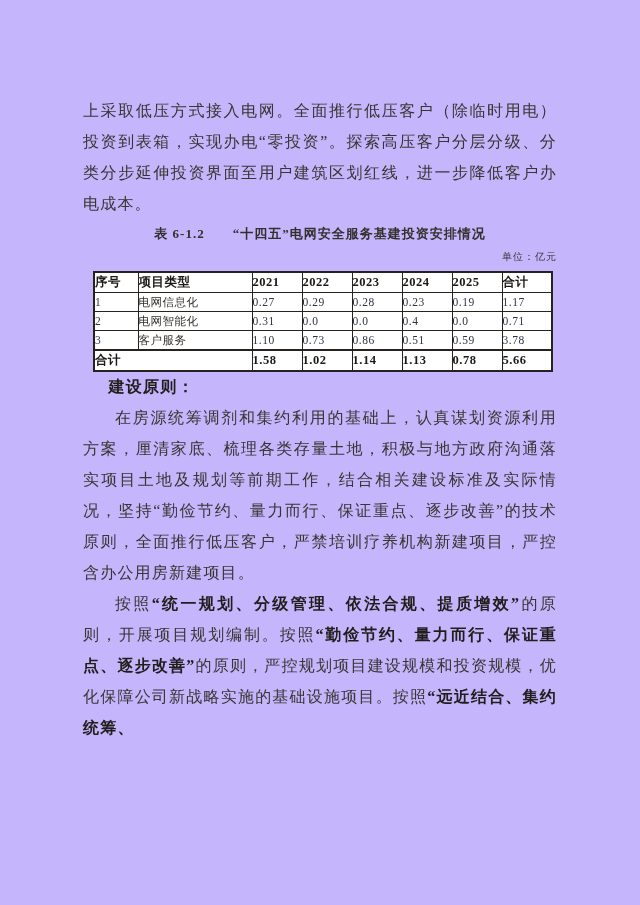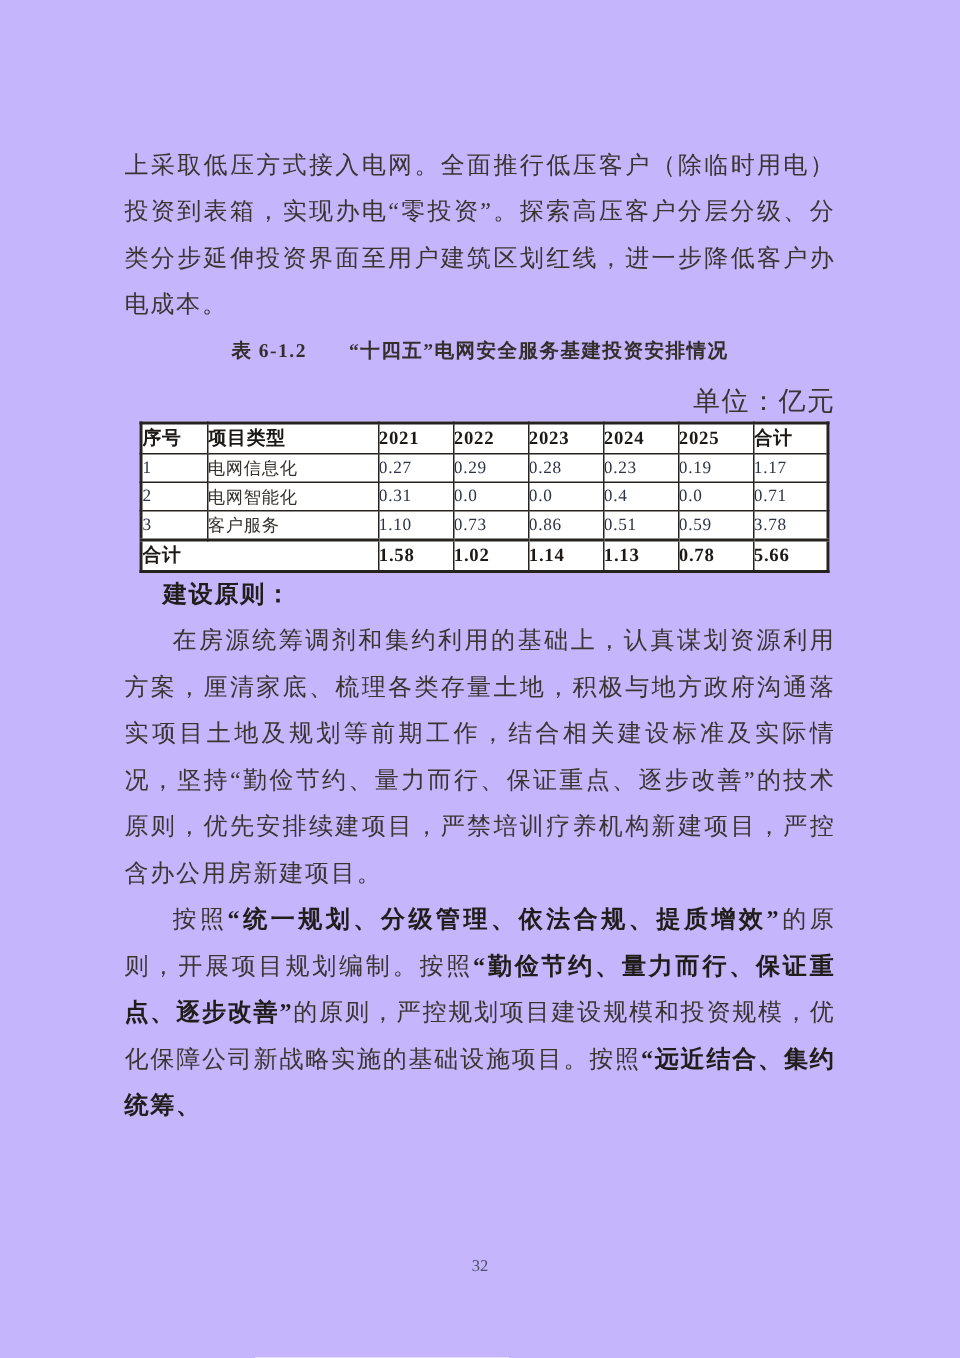--- a/index.html
+++ b/index.html
@@ -30,25 +30,25 @@
     margin-top:5px;
     text-align:center;
     font-size:13px;
     font-weight:600;
     letter-spacing:1px;
     color:#352f2c;
     line-height:20px;
   }
   .unit{
     text-align:right;
-    font-size:18px;
+    font-size:10px;
     letter-spacing:1px;
     color:#3a3531;
     line-height:22px;
-    margin-top:12px;
+    margin-top:2px;
   }
   table{
     border-collapse:collapse;
     table-layout:fixed;
     width:458px;
     margin:3px 0 0 10px;
     background:#fff;
   }
   th,td{
     border:1px solid #26221f;
@@ -177,20 +177,19 @@
             <td>1.14</td>
             <td>1.13</td>
             <td>0.78</td>
             <td>5.66</td>
           </tr>
       </tfoot>
     </table>
 
     <p class="heading h-indent1">建设原则：</p>
 
-    <p class="body indent">在房源统筹调剂和集约利用的基础上，认真谋划资源利用方案，厘清家底、梳理各类存量土地，积极与地方政府沟通落实项目土地及规划等前期工作，结合相关建设标准及实际情况，坚持“勤俭节约、量力而行、保证重点、逐步改善”的技术原则，优先安排续建项目，严禁培训疗养机构新建项目，严控含办公用房新建项目。</p>
+    <p class="body indent">在房源统筹调剂和集约利用的基础上，认真谋划资源利用方案，厘清家底、梳理各类存量土地，积极与地方政府沟通落实项目土地及规划等前期工作，结合相关建设标准及实际情况，坚持“勤俭节约、量力而行、保证重点、逐步改善”的技术原则，全面推行低压客户，严禁培训疗养机构新建项目，严控含办公用房新建项目。</p>
 
     <p class="body indent" id="para-4"><span>按照</span><span class="bold">“统一规划、分级管理、依法合规、提质增效”</span><span>的原则，开展项目规划编制。按照</span><span class="bold">“勤俭节约、量力而行、保证重点、逐步改善”</span><span>的原则，严控规划项目建设规模和投资规模，优化保障公司新战略实施的基础设施项目。按照</span><span class="bold">“远近结合、集约统筹、</span></p>
 
   </div>
 
-  <div class="pageno">32</div>
 </div>
 
 </body></html>

